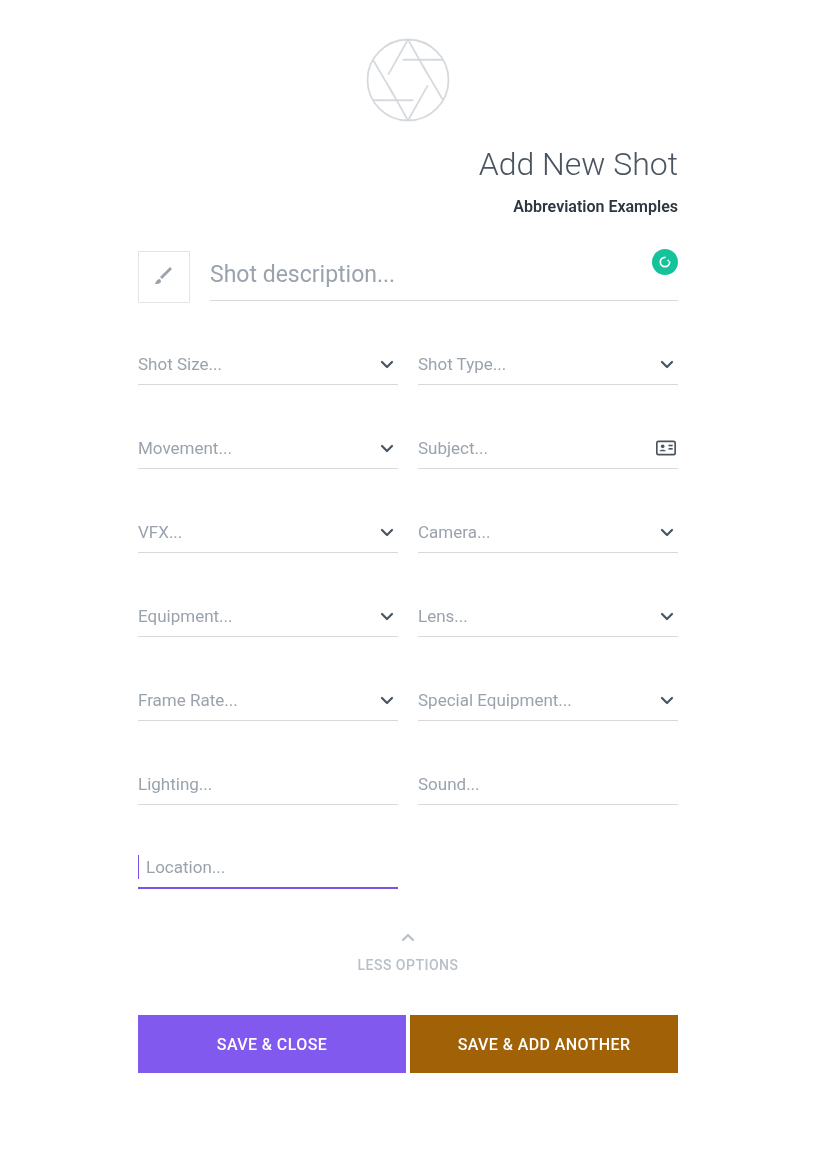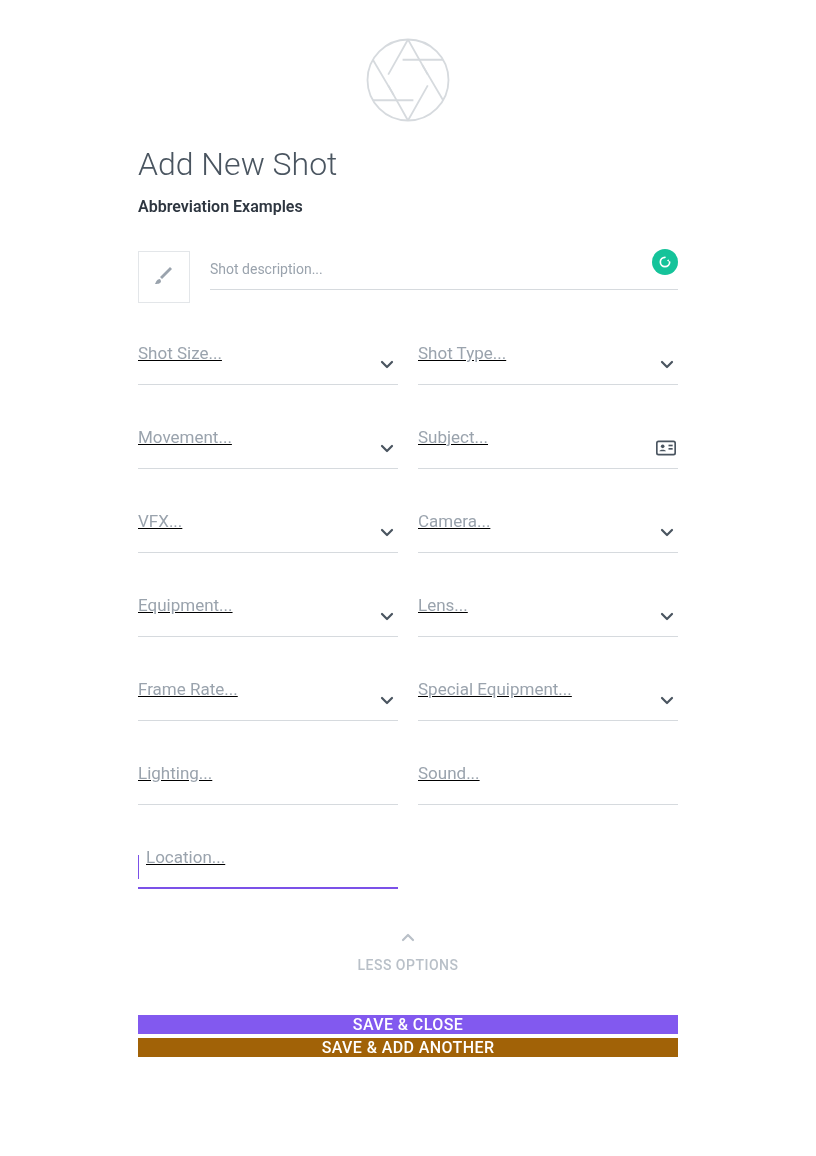--- a/index.html
+++ b/index.html
@@ -9,21 +9,21 @@
     width: 816px;
     height: 1156px;
     position: relative;
   }
   .container {
     width: 540px;
     margin: 0 auto;
     padding-top: 35px;
   }
   .header {
-    text-align: left;
+    text-align: right;
     margin-bottom: 35px;
   }
   .logo {
     width: 90px;
     height: 90px;
     margin: 0 auto 20px;
     display: block;
   }
   .logo circle { fill: none; stroke: #d6dade; stroke-width: 2; }
   .logo line { stroke: #d6dade; stroke-width: 2; }
@@ -55,21 +55,21 @@
   }
   .brush-box svg { width: 24px; height: 24px; }
   .desc-input-wrap {
     flex: 1;
     position: relative;
   }
   .desc-input {
     width: 100%;
     border: none;
     border-bottom: 1px solid #d6dade;
-    font-size: 14px;
+    font-size: 23px;
     padding: 10px 30px 12px 0;
     outline: none;
     color: #0c4a6e;
     background: transparent;
     font-family: inherit;
   }
   .desc-input::placeholder { color: #9aa3ad; }
   .grammarly {
     position: absolute;
     right: 0;
@@ -87,22 +87,21 @@
     display: grid;
     grid-template-columns: 1fr 1fr;
     gap: 42px 20px;
     margin-bottom: 42px;
   }
   .field {
     position: relative;
     border-bottom: 1px solid #d6dade;
     height: 42px;
     display: flex;
-    align-items: flex-start;
-    text-decoration: underline;
+    align-items: center;
   }
   .field.active {
     border-bottom: 2px solid #7b51e8;
     padding-left: 8px;
   }
   .field-input {
     width: 100%;
     border: none;
     outline: none;
     font-size: 17px;
@@ -147,21 +146,20 @@
   .less-row .chev-up svg path { stroke: #b9c0c8; stroke-width: 2.2; fill: none; stroke-linecap: round; stroke-linejoin: round; }
   .less-text {
     font-size: 14px;
     letter-spacing: 0.5px;
     color: #b9c0c8;
     font-weight: 500;
   }
   .buttons {
     display: flex;
     gap: 4px;
-    flex-direction: column;
   }
   .btn {
     flex: 1;
     height: 58px;
     border: none;
     font-size: 16px;
     font-weight: 500;
     letter-spacing: 0.4px;
     color: #fff;
     cursor: pointer;

